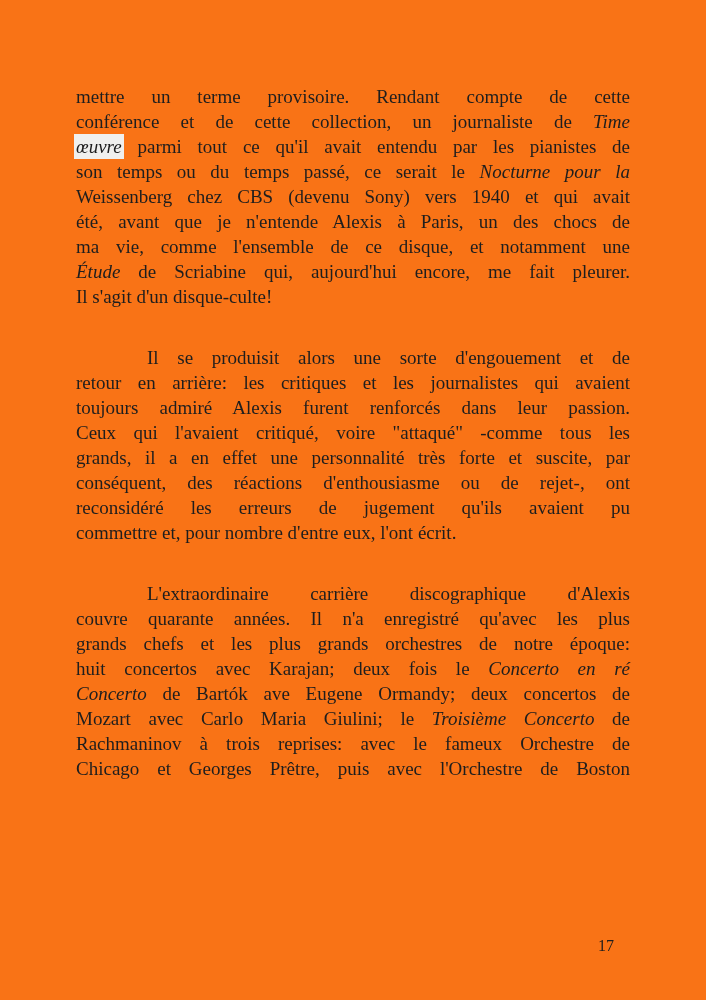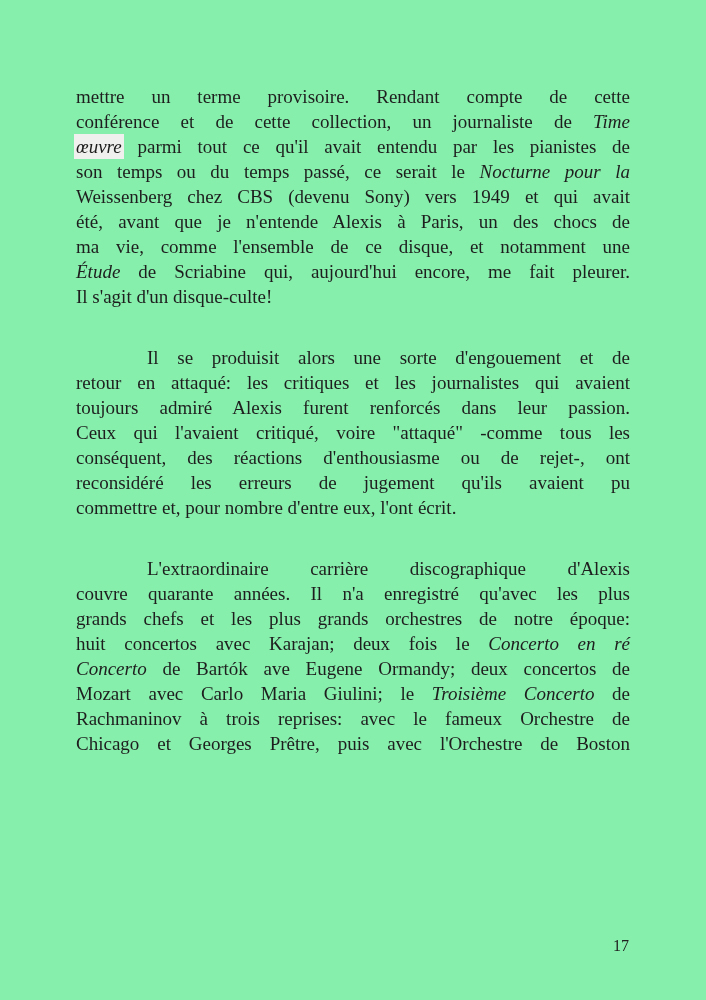--- a/index.html
+++ b/index.html
@@ -13,21 +13,21 @@
     height: 1000px;
     background: #ffffff;
     position: relative;
     font-family: "Liberation Serif", "DejaVu Serif", serif;
     color: var(--text-color);
     overflow: hidden;
   }
   .page {
     position: absolute;
     inset: 0;
-    background: #86efac;
+    background: #f97316;
   }
   .text-block {
     position: absolute;
     left: 76px;
     top: 84px;
     width: 554px;
     font-size: 19px;
     line-height: 25px;
   }
   .paragraph + .paragraph { margin-top: 36px; }
@@ -41,47 +41,48 @@
   .line.indent { padding-left: 71px; }
   .italic { font-style: italic; }
   .highlight {
     background: var(--highlight-color);
     box-shadow: 0 0 0 2px var(--highlight-color);
     font-style: italic;
   }
   .page-number {
     position: absolute;
     top: 936px;
-    right: 77px;
+    right: 92px;
     font-size: 16px;
     line-height: 20px;
     color: var(--text-color);
   }
 </style>
 </head>
 <body>
 
 <div class="page">
   <div class="text-block">
       <div class="paragraph">
         <div class="line j"><span>mettre un terme provisoire. Rendant compte de cette</span></div>
         <div class="line j"><span>conférence et de cette collection, un journaliste de </span><span class="italic">Time</span></div>
         <div class="line j"><span class="highlight">œuvre</span><span> parmi tout ce qu'il avait entendu par les pianistes de</span></div>
         <div class="line j"><span>son temps ou du temps passé, ce serait le </span><span class="italic">Nocturne pour la</span></div>
-        <div class="line j"><span>Weissenberg chez CBS (devenu Sony) vers 1949 et qui avait</span></div>
+        <div class="line j"><span>Weissenberg chez CBS (devenu Sony) vers 1940 et qui avait</span></div>
         <div class="line j"><span>été, avant que je n'entende Alexis à Paris, un des chocs de</span></div>
         <div class="line j"><span>ma vie, comme l'ensemble de ce disque, et notamment une</span></div>
         <div class="line j"><span class="italic">Étude</span><span> de Scriabine qui, aujourd'hui encore, me fait pleurer.</span></div>
         <div class="line"><span>Il s'agit d'un disque-culte!</span></div>
       </div>
       <div class="paragraph">
         <div class="line j indent"><span>Il se produisit alors une sorte d'engouement et de</span></div>
-        <div class="line j"><span>retour en attaqué: les critiques et les journalistes qui avaient</span></div>
+        <div class="line j"><span>retour en arrière: les critiques et les journalistes qui avaient</span></div>
         <div class="line j"><span>toujours admiré Alexis furent renforcés dans leur passion.</span></div>
         <div class="line j"><span>Ceux qui l'avaient critiqué, voire "attaqué" -comme tous les</span></div>
+        <div class="line j"><span>grands, il a en effet une personnalité très forte et suscite, par</span></div>
         <div class="line j"><span>conséquent, des réactions d'enthousiasme ou de rejet-, ont</span></div>
         <div class="line j"><span>reconsidéré les erreurs de jugement qu'ils avaient pu</span></div>
         <div class="line"><span>commettre et, pour nombre d'entre eux, l'ont écrit.</span></div>
       </div>
       <div class="paragraph">
         <div class="line j indent"><span>L'extraordinaire carrière discographique d'Alexis</span></div>
         <div class="line j"><span>couvre quarante années. Il n'a enregistré qu'avec les plus</span></div>
         <div class="line j"><span>grands chefs et les plus grands orchestres de notre époque:</span></div>
         <div class="line j"><span>huit concertos avec Karajan; deux fois le </span><span class="italic">Concerto en ré</span></div>
         <div class="line j"><span class="italic">Concerto</span><span> de Bartók ave Eugene Ormandy; deux concertos de</span></div>

